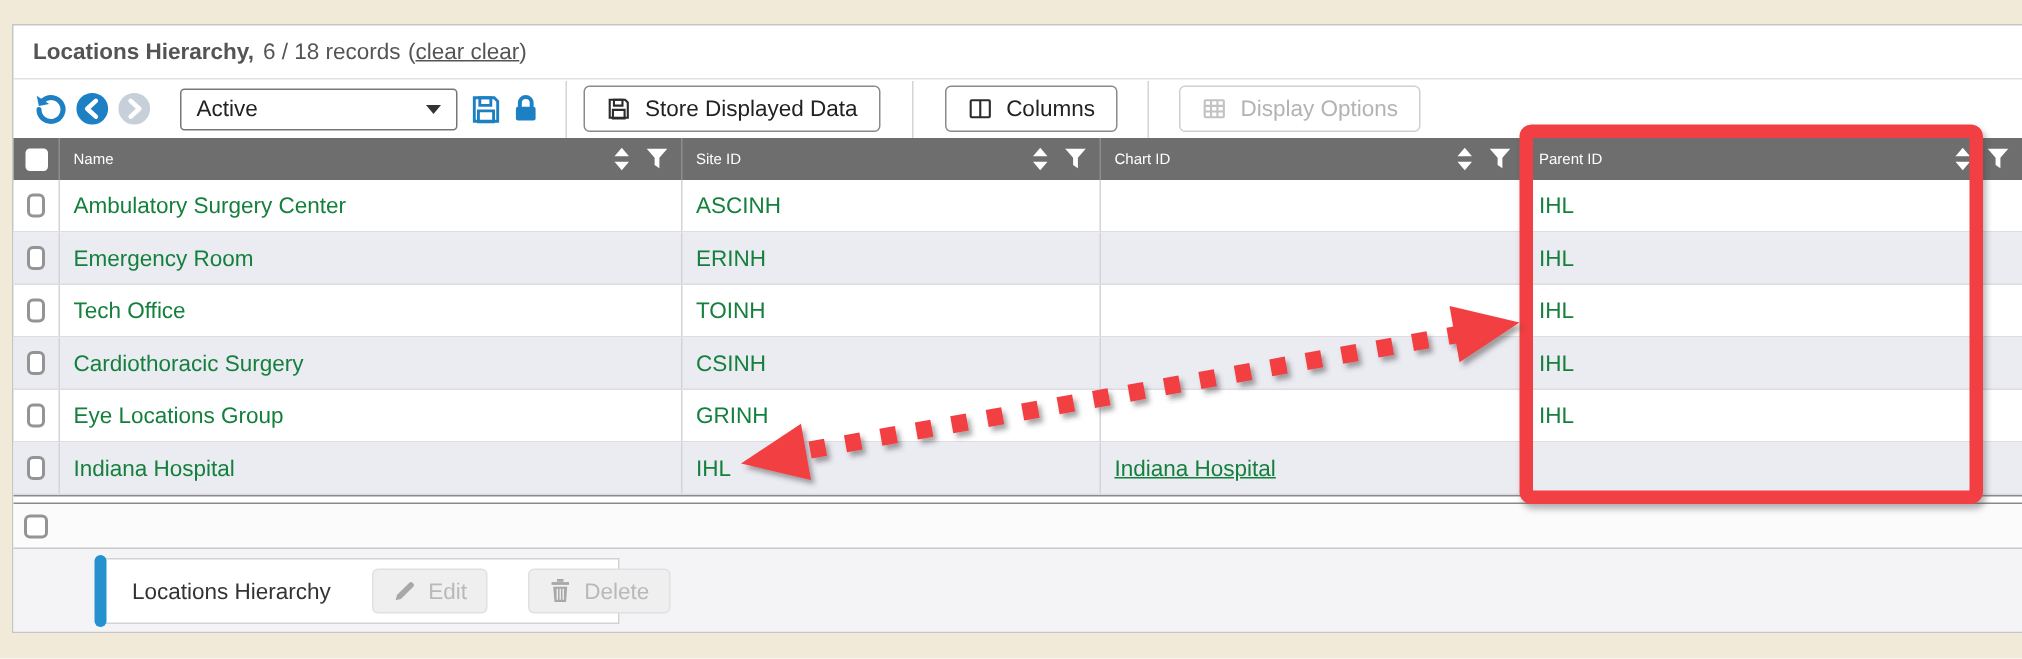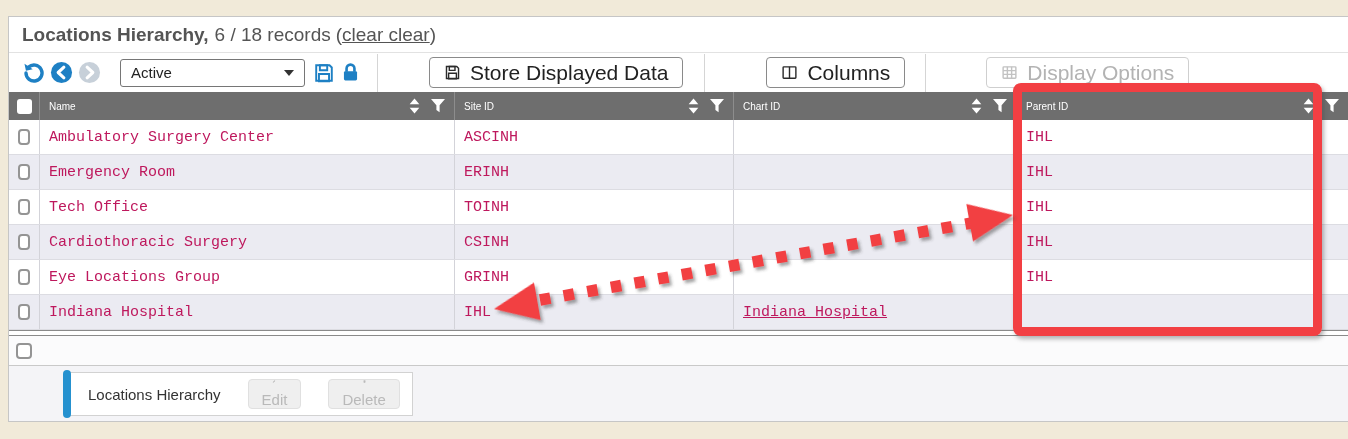--- a/index.html
+++ b/index.html
@@ -4,74 +4,74 @@
 <style>
   * { margin:0; padding:0; box-sizing:border-box; }
   html,body { width:1348px; height:439px; overflow:hidden; }
   body { background:#f1ead9; font-family:"Liberation Sans", sans-serif; position:relative; color:#222; }
 
   .panel { position:absolute; left:8px; top:16px; width:1340px; height:406px;
            background:#fff; border:1px solid #c6c6c6; border-right:none; }
 
   
   .title-bar { height:36px; display:flex; align-items:center; padding-left:13px;
-               border-bottom:1px solid #e2e2e2; font-size:19px; color:#545454; }
+               border-bottom:1px solid #e2e2e2; font-size:15px; color:#545454; }
   .title-bar .bold { font-weight:bold; margin-right:6px; }
   .title-bar .link { text-decoration:underline; cursor:pointer; }
 
   
   .toolbar { height:39px; display:flex; align-items:center; padding-left:12px; }
   .tb-icon { display:inline-flex; align-items:center; justify-content:center; margin-right:5px; cursor:pointer; }
   .select-box { width:185px; height:28px; border:1px solid #767676; border-radius:3px;
                 margin:0 8px 0 14px; display:flex; align-items:center; padding:0 10px;
                 font-size:15px; color:#222; background:#fff; cursor:pointer; }
   .select-box .val { flex:1; }
   .select-caret { width:0; height:0; border-left:5px solid transparent; border-right:5px solid transparent;
                   border-top:6px solid #333; }
   .tb-sep { width:1px; height:38px; background:#d5d5d5; margin:0 11px; }
   .tb-btn { height:31px; display:inline-flex; align-items:center; gap:9px; padding:0 14px;
-            background:#fff; border:1px solid #8a8a8a; border-radius:4px; font-size:21px;
-            color:#222; cursor:pointer; white-space:nowrap;margin-left:40px; }
+            background:#fff; border:1px solid #8a8a8a; border-radius:4px; font-size:15px;
+            color:#222; cursor:pointer; white-space:nowrap; }
   .tb-btn.disabled { border-color:#cfcfcf; color:#b3b3b3; cursor:default; }
 
   
   .grid-header { height:28px; background:#6e6e6e; display:flex; align-items:center; color:#fff; }
   .gh-cell { height:100%; display:flex; align-items:center; padding:0 9px; font-size:10px; }
   .gh-cell + .gh-cell { border-left:1px solid #8d8d8d; }
   .gh-label { flex:1; }
   .col-cb { width:30px; justify-content:center; padding:0; }
   .col-name { width:415px; }
   .col-site { width:279px; }
   .col-chart { width:283px; }
   .col-parent { flex:1; }
   .hdr-cb { width:15px; height:15px; background:#fff; border-radius:3px; }
   .sort-ic, .funnel-ic { margin-left:10px; cursor:pointer; display:inline-flex; }
 
   .grid-row { height:35px; display:flex; align-items:center; border-bottom:1px solid #dcdce2; cursor:pointer; }
   .grid-row.alt { background:#ebebf2; }
-  .gr-cell { height:100%; display:flex; align-items:center; padding:0 9px; font-size:15px; color:#be185d; overflow:hidden; white-space:nowrap;font-family:Liberation Mono, monospace; }
+  .gr-cell { height:100%; display:flex; align-items:center; padding:0 9px; font-size:15px; color:#15803d; overflow:hidden; white-space:nowrap; }
   .gr-cell + .gr-cell { border-left:1px solid #d3d3d9; }
   .row-cb { width:16px; height:16px; border:2px solid #949494; border-radius:4px; background:#fff; cursor:pointer; }
   .cell-link { text-decoration:underline; cursor:pointer; }
 
   .dbl-line { height:6px; background:#fff; border-top:1px solid #8a8a8a; border-bottom:1px solid #8a8a8a; }
 
   .footer-row { height:30px; background:#fbfbfc; border-bottom:1px solid #c9c9c9;
                 display:flex; align-items:center; }
   .footer-row .cbwrap { width:30px; display:flex; justify-content:center; }
 
   .bottom-section { height:55px; background:#f4f4f7; position:relative; }
   .sel-box { position:absolute; left:57px; top:6px; width:347px; height:44px; background:#fff;
              border:1px solid #d2d2d2; display:flex; align-items:center; padding-left:21px; gap:27px; }
   .accent-bar { position:absolute; left:-4px; top:-3px; bottom:-3px; width:8px;
                 background:#2591cf; border-radius:5px; }
   .sel-title { font-size:15px; color:#333; white-space:nowrap; }
   .sel-btn { height:30px; display:inline-flex; align-items:center; gap:8px; padding:0 13px;
              background:#efefef; border:1px solid #e0e0e0; border-radius:4px;
-             font-size:15px; color:#b9b9b9; cursor:pointer;flex-direction:column; }
+             font-size:15px; color:#b9b9b9; cursor:pointer; }
 
   
   .anno-rect { position:absolute; left:1013px; top:83px; width:309px; height:253px;
                border:9px solid #f23f43; border-radius:8px; pointer-events:none; z-index:6;
                box-shadow:2px 3px 4px rgba(70,70,70,.4); }
   .anno-svg { position:absolute; left:0; top:0; pointer-events:none; z-index:7; }
 </style>
 </head>
 <body>
 

